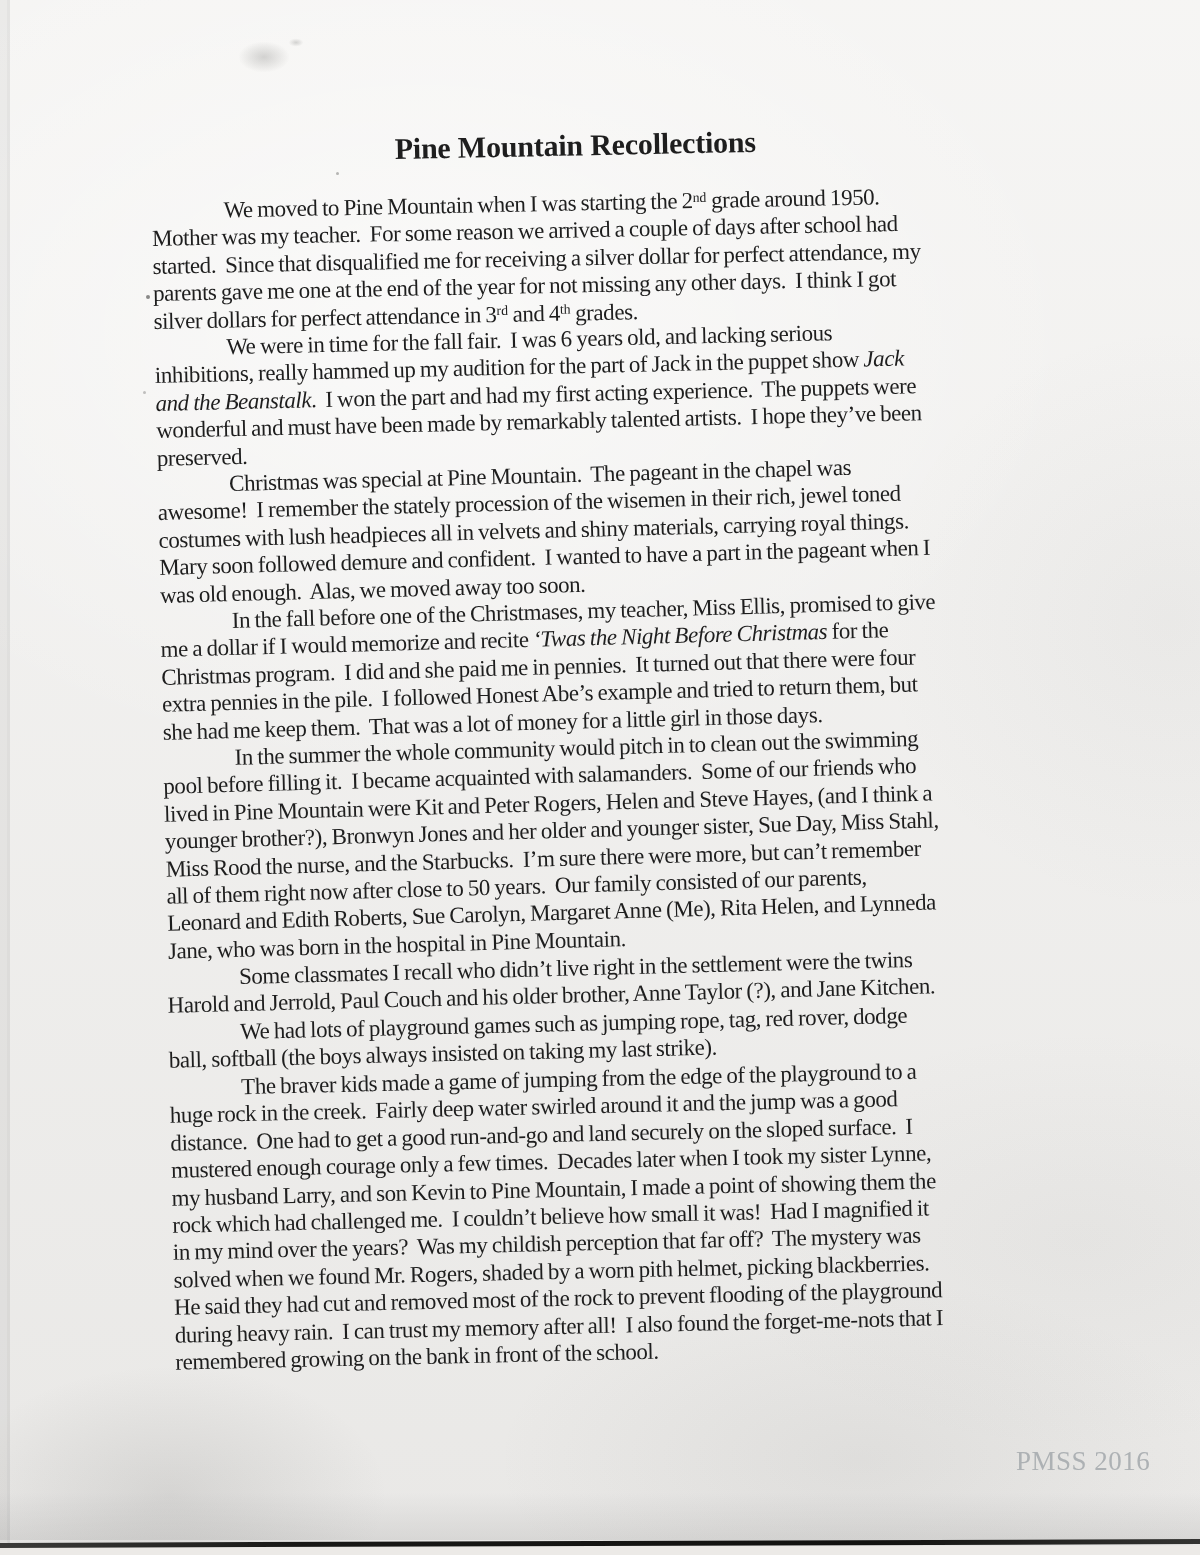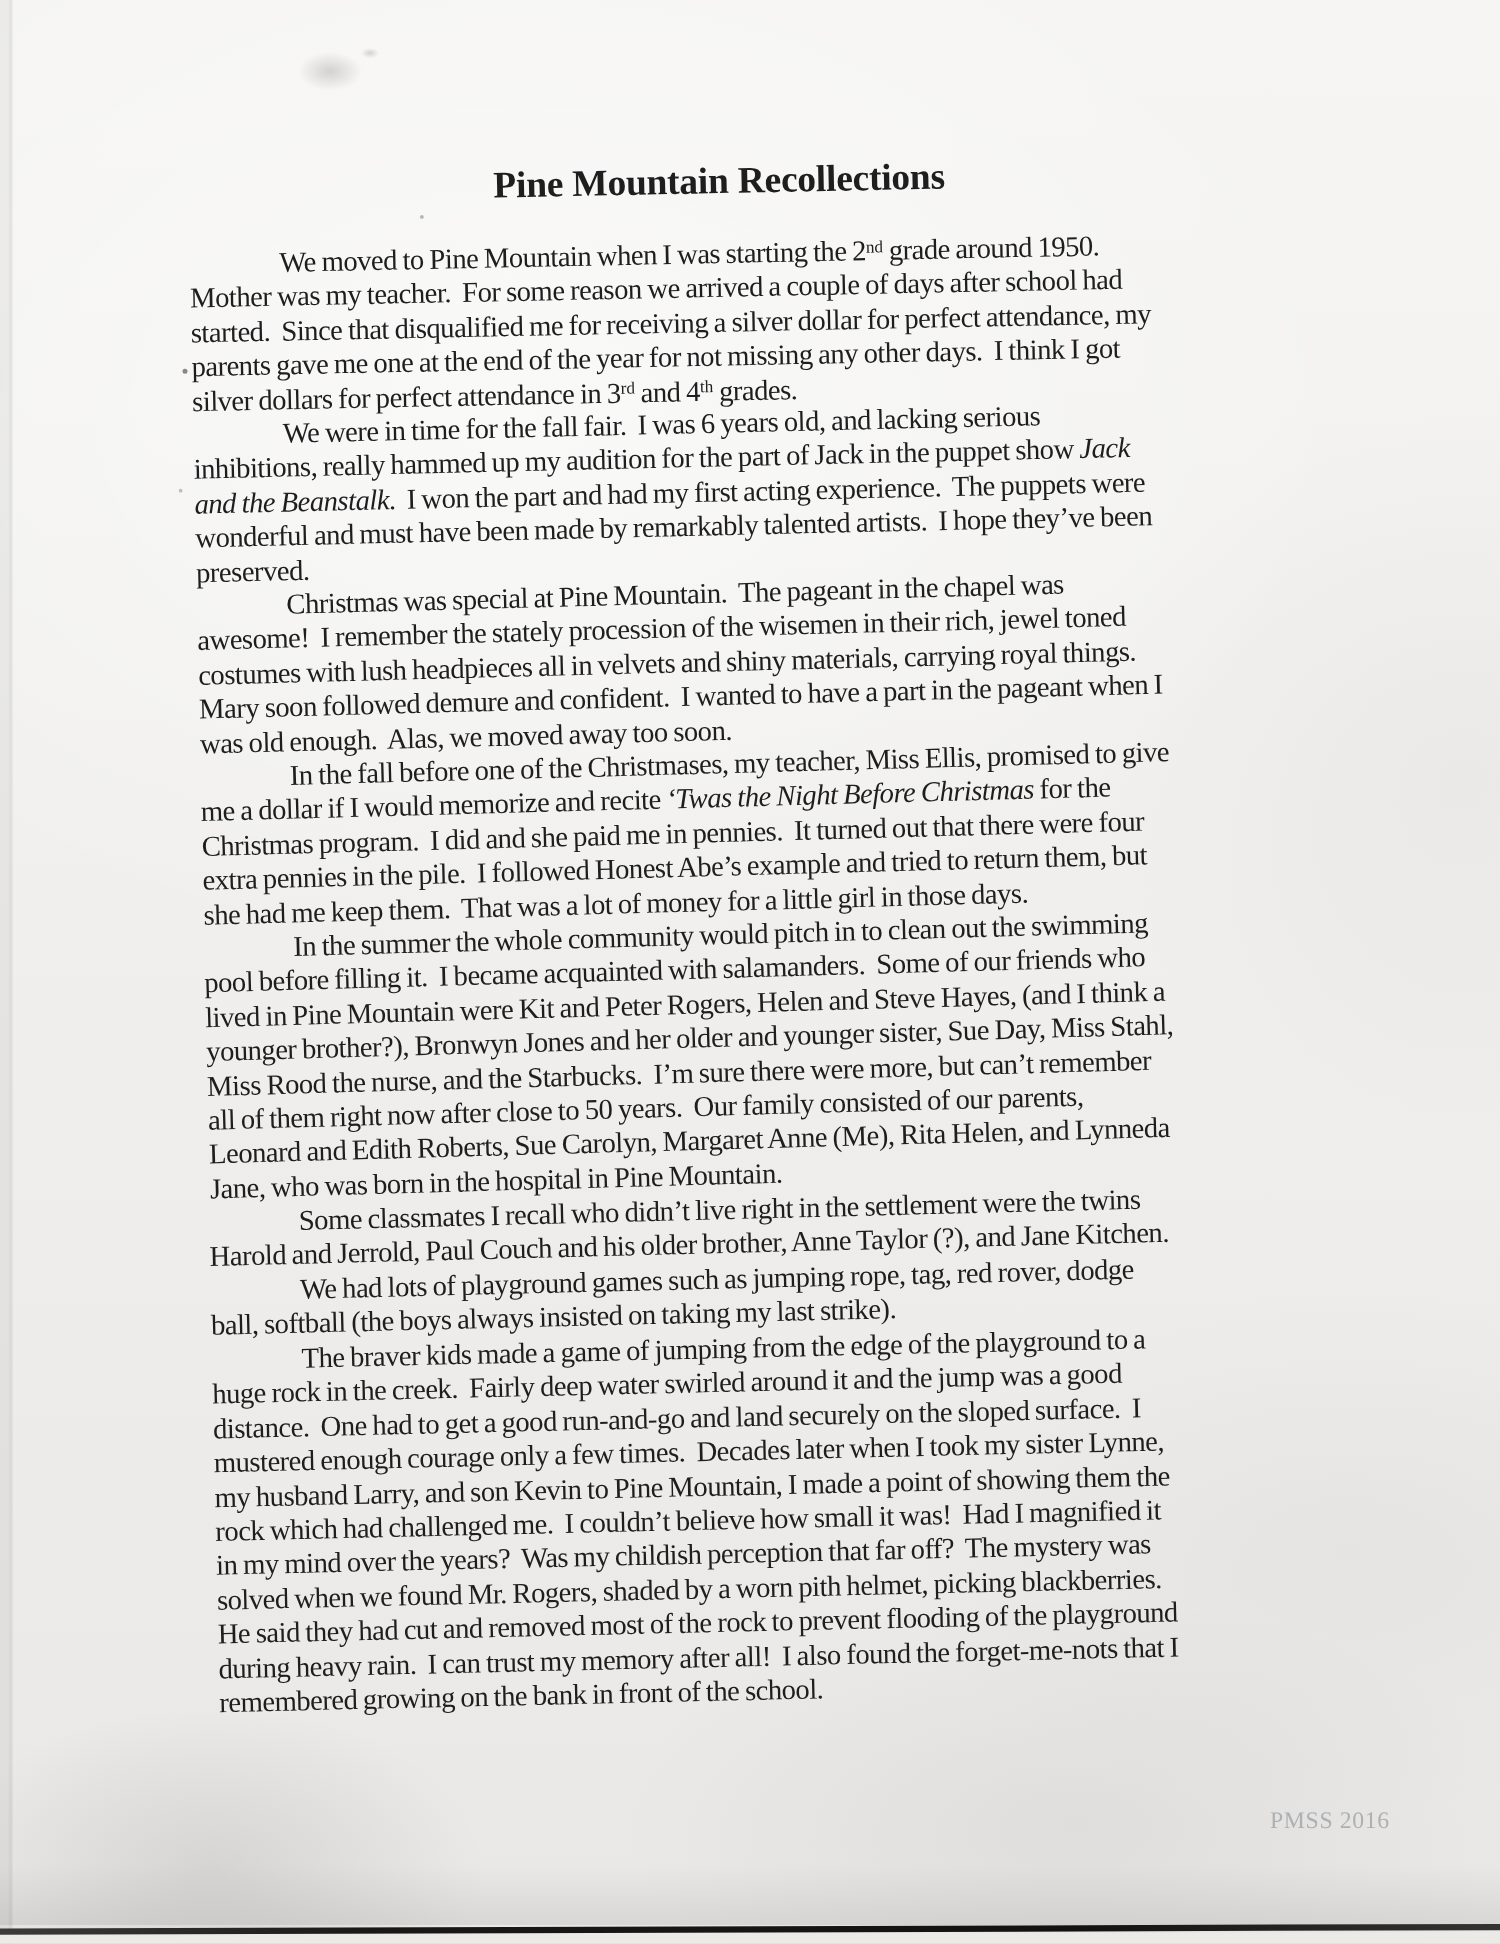--- a/index.html
+++ b/index.html
@@ -51,21 +51,21 @@
     font-size:23px;
     letter-spacing:-0.45px;
     word-spacing:-0.8px;
     white-space:pre;
   }
   .line.first { padding-left:72px; }
   .it { font-style:italic; }
   .sup { font-size:0.60em; position:relative; top:-0.45em; letter-spacing:0; }
   .watermark {
     position:absolute; left:1016px; top:1446px;
-    font-size:19px; letter-spacing:0.5px;
+    font-size:27px; letter-spacing:0.5px;
     color:#adb1b4;
   }
   .curl-shadow {
     position:absolute; left:0; top:1492px; width:100%; height:48px;
     background:linear-gradient(to bottom, rgba(70,70,68,0), rgba(70,70,68,0.11));
   }
   .scan-edge {
     position:absolute; left:-6px; top:1541px; width:1212px; height:5px;
     background:linear-gradient(to right, #3c3c3a, #181816 25%, #121210 72%, #343432);
     border-radius:3px;

